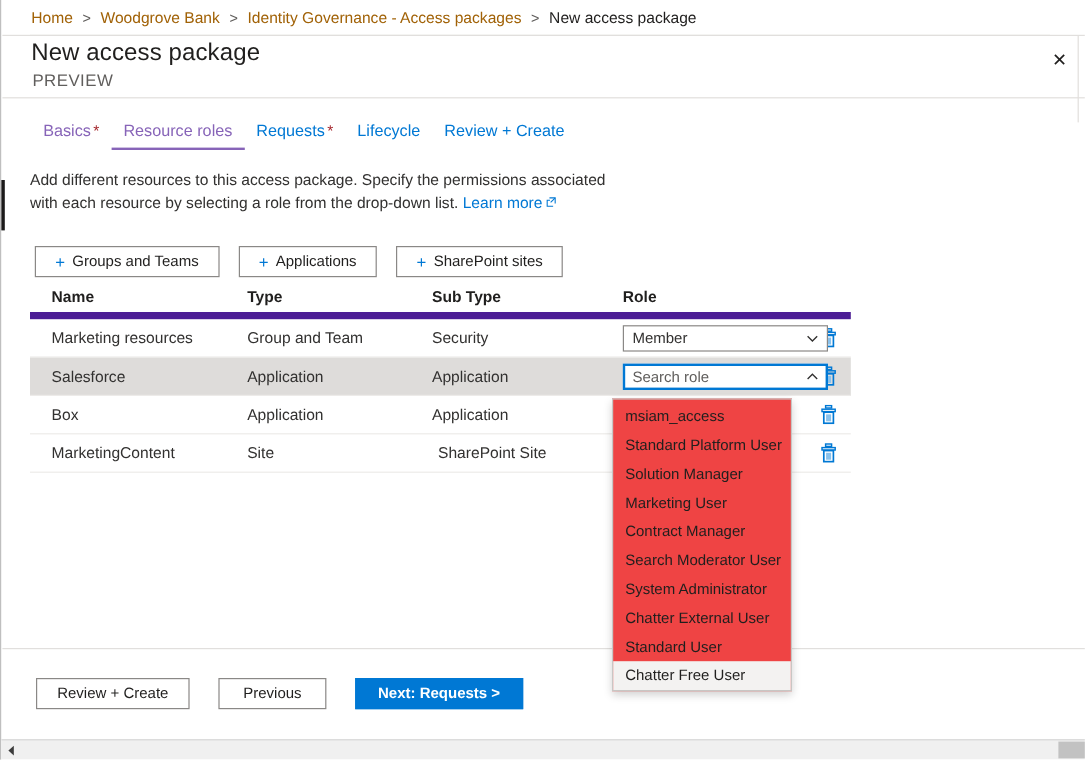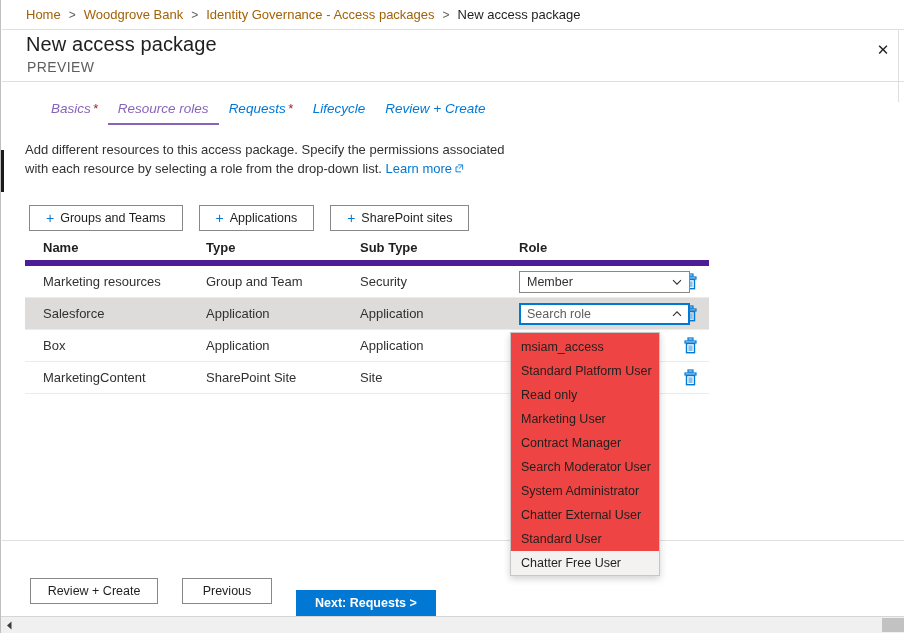--- a/index.html
+++ b/index.html
@@ -105,22 +105,22 @@
   #right-rule {
     position: absolute;
     right: 5px; top: 30px;
     width: 1px; height: 72px;
     background: #e1dfdd;
   }
 
   
   #tab-strip {
     position: absolute;
-    left: 16px; top: 99px;
-    width: 812px; height: 30px; font-style: italic;
+    left: 1px; top: 99px;
+    width: 812px; height: 30px;
   }
   #tab-strip-inner {
     position: absolute;
     left: 24px; top: 0;
     display: flex;
     align-items: flex-start;
   }
   .tab {
     position: relative;
     font-size: 13.5px;
@@ -335,21 +335,20 @@
     background: #ffffff;
     color: #201f1e;
     padding: 0 14px;
   }
   .footer-btn.primary {
     border: 1px solid #0078d4;
     background: #0078d4;
     color: #ffffff;
     font-weight: 700;
     padding: 0 18px;
-    margin-top: 25px;
   }
   #btn-review { width: 128px; padding: 0; }
   #btn-previous { width: 90px; padding: 0; }
 
   
   #hscrollbar {
     position: absolute;
     left: 0; bottom: 0;
     width: 904px; height: 17px;
     background: #f0f0f0;
@@ -524,40 +523,40 @@
               <rect x="2" y="4" width="11" height="2" fill="none" stroke="#0078d4" stroke-width="1.2"></rect>
               <rect x="3.5" y="6.5" width="8" height="9.2" fill="none" stroke="#0078d4" stroke-width="1.4"></rect>
               <rect x="5.4" y="8.3" width="4.2" height="5.8" fill="#8ac2ec"></rect>
             </svg>
         </div>
       </div>
     </div>
 
     <div class="tbl-row">
       <div class="cell col-name">MarketingContent</div>
+      <div class="cell col-subtype">Site</div>
       <div class="cell col-type">SharePoint Site</div>
-      <div class="cell col-subtype">Site</div>
       <div class="cell col-role"></div>
       <div class="cell col-action">
         <div class="trash-button">
           <svg width="15" height="17" viewBox="0 0 15 17">
               <rect x="5" y="1" width="5" height="2" fill="none" stroke="#0078d4" stroke-width="1.2"></rect>
               <rect x="2" y="4" width="11" height="2" fill="none" stroke="#0078d4" stroke-width="1.2"></rect>
               <rect x="3.5" y="6.5" width="8" height="9.2" fill="none" stroke="#0078d4" stroke-width="1.4"></rect>
               <rect x="5.4" y="8.3" width="4.2" height="5.8" fill="#8ac2ec"></rect>
             </svg>
         </div>
       </div>
     </div>
   </div>
 
   <div id="role-dropdown">
     <div class="dd-option">msiam_access</div>
     <div class="dd-option">Standard Platform User</div>
-    <div class="dd-option">Read only</div>
+    <div class="dd-option">Solution Manager</div>
     <div class="dd-option">Marketing User</div>
     <div class="dd-option">Contract Manager</div>
     <div class="dd-option">Search Moderator User</div>
     <div class="dd-option">System Administrator</div>
     <div class="dd-option">Chatter External User</div>
     <div class="dd-option">Standard User</div>
     <div class="dd-option hovered">Chatter Free User</div>
   </div>
 
   <div id="footer-rule"></div>

